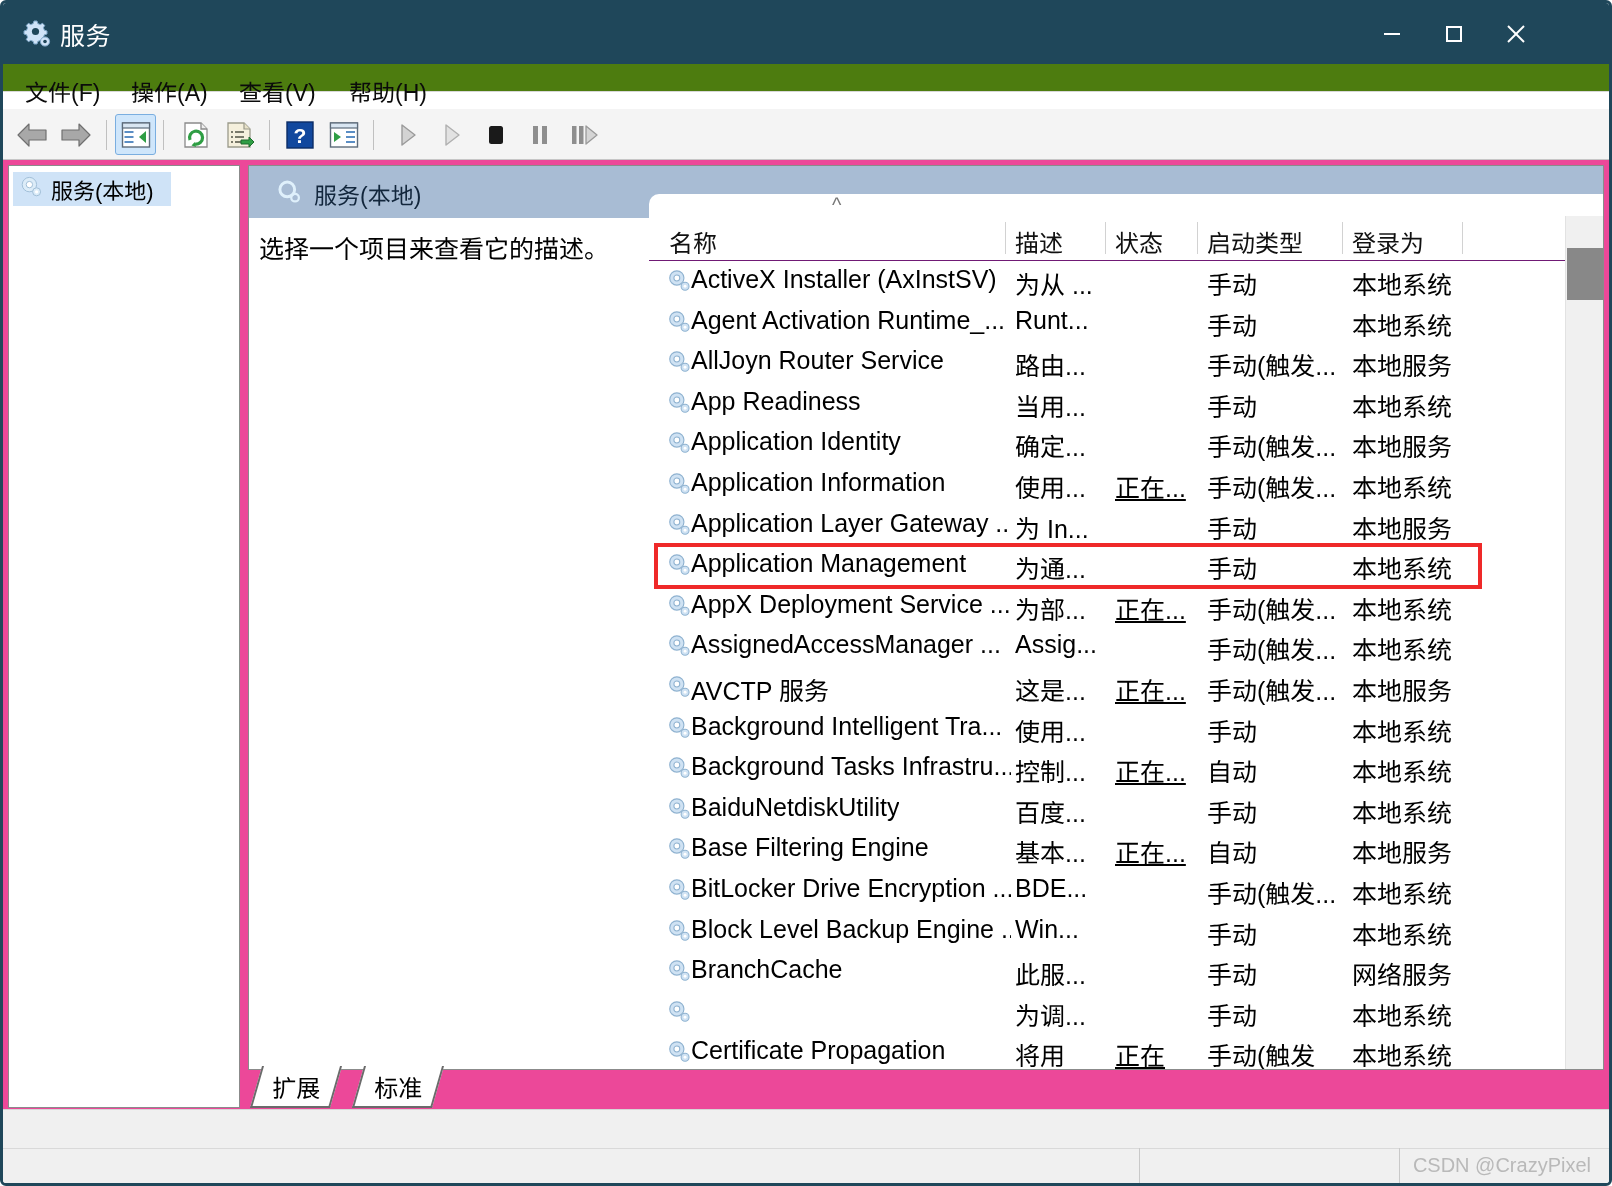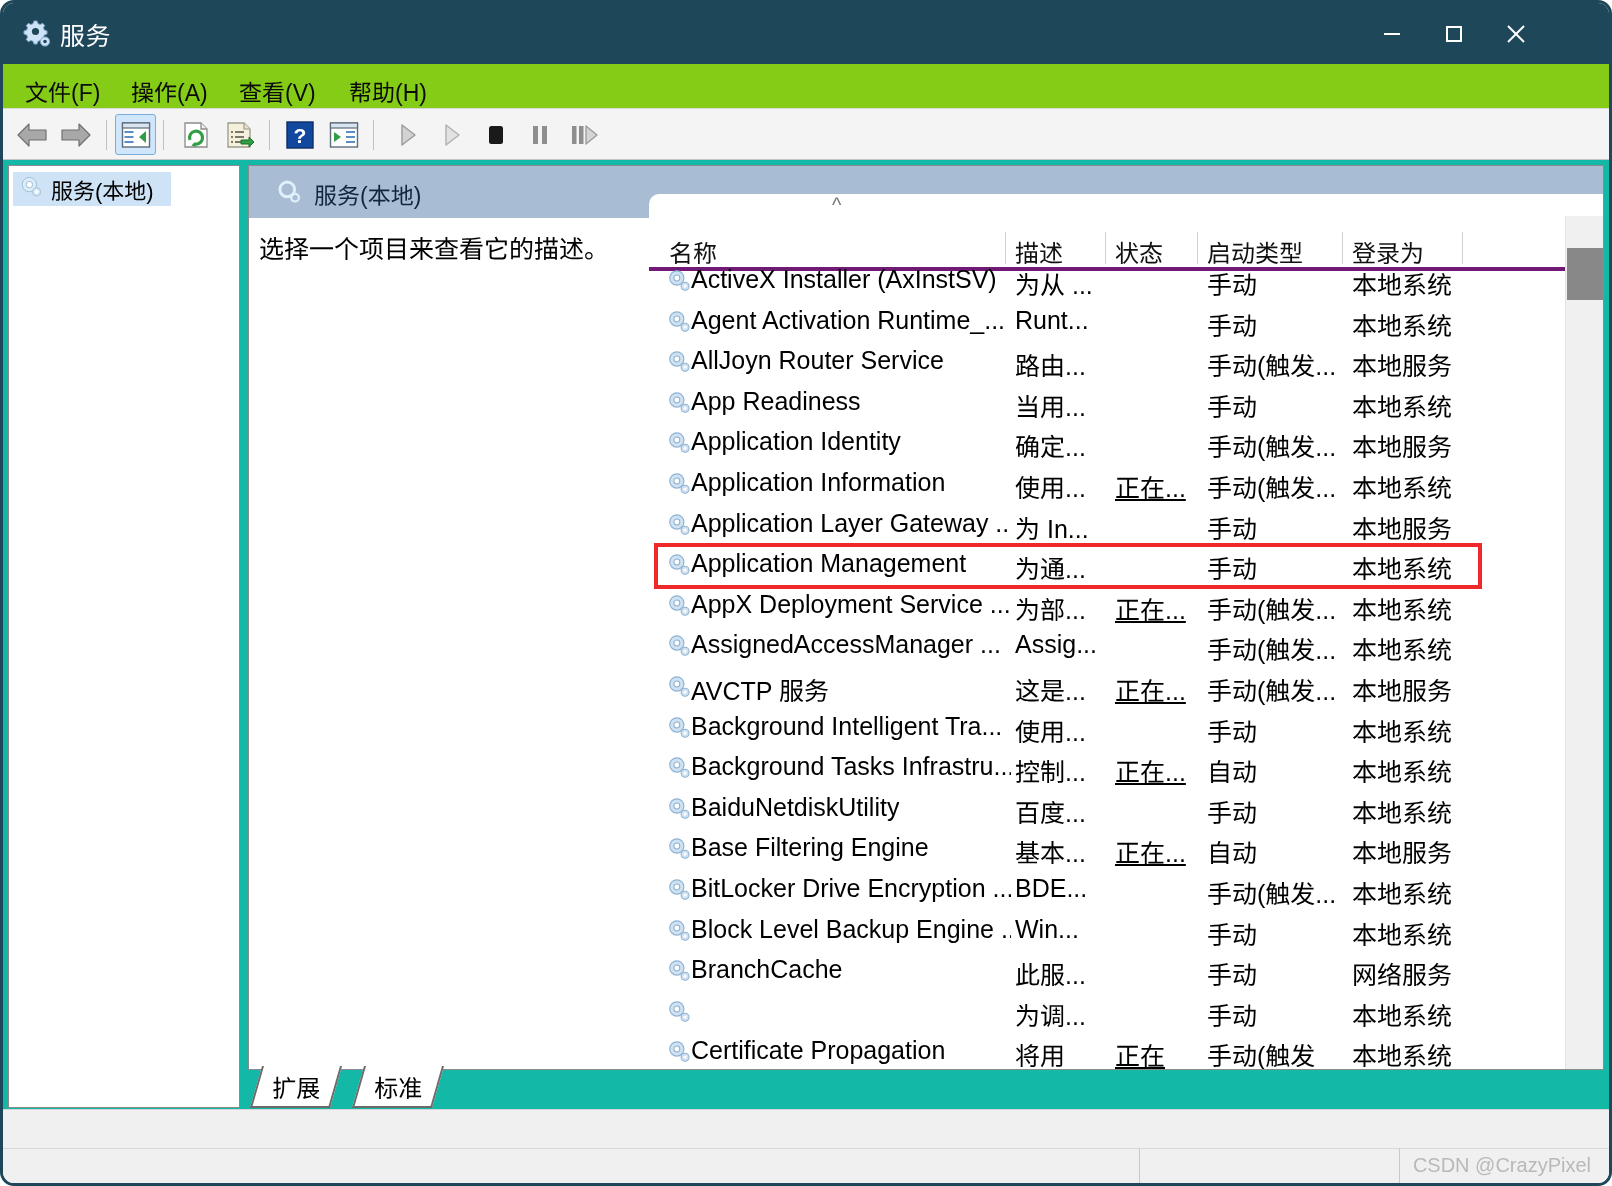--- a/index.html
+++ b/index.html
@@ -9,21 +9,21 @@
     font-family: "Liberation Sans", "DejaVu Sans", sans-serif;
     overflow: hidden;
   }
 
   
   #window {
     position: absolute; left: 0; top: 0;
     width: 1612px; height: 1186px;
     background: #ffffff;
     border: 3px solid #1f475a;
-    border-radius: 14px;
+    border-radius: 6px;
     overflow: hidden;
   }
 
   
   #titlebar {
     position: absolute; left: 0; top: 0; right: 0; height: 61px;
     background: #1f475a;
   }
   #title-icon {
     position: absolute; left: 19px; top: 16px; width: 30px; height: 30px;
@@ -36,22 +36,22 @@
     position: absolute; top: 0; height: 61px; width: 62px;
     display: flex; align-items: center; justify-content: center;
   }
   #btn-min { right: 186px; }
   #btn-max { right: 124px; }
   #btn-close { right: 62px; }
   .wbtn svg { display: block; }
 
   
   #menubar {
-    position: absolute; left: 0; top: 61px; right: 0; height: 45px;
-    background: #84cc16;
+    position: absolute; left: 0; top: 61px; right: 0; height: 28px;
+    background: #4d7c0f;
     border-bottom: 1px solid #d8d8d8;
   }
   .menu-item {
     position: absolute; top: 8px;
     font-size: 23px; color: #0b0b0b;
     padding: 2px 4px;
   }
 
   
   #toolbar {
@@ -69,21 +69,21 @@
     border-radius: 3px;
   }
   .tb-sep {
     position: absolute; top: 11px; width: 1px; height: 30px;
     background: #c0c0c0;
   }
 
   
   #content {
     position: absolute; left: 0; top: 157px; right: 0; bottom: 70px;
-    background: #14b8a6;
+    background: #ec4899;
   }
 
   
   #tree-pane {
     position: absolute; left: 5px; top: 5px;
     width: 232px; bottom: 5px;
     background: #ffffff;
     border: 1px solid #8b8b8b;
   }
   #tree-node {
@@ -119,23 +119,23 @@
   }
 
   
   #listview {
     position: absolute; left: 400px; top: 28px; right: 0; bottom: 0;
     background: #ffffff;
     border-top-left-radius: 10px;
     overflow: hidden;
   }
   #col-header {
-    position: absolute; left: 0; top: 32px; right: 38px; height: 45px;
+    position: absolute; left: 0; top: 22px; right: 38px; height: 45px;
     background: #ffffff;
-    border-bottom: 4px solid #701a75;
+    border-bottom: 1px solid #701a75;
   }
   .colh {
     position: absolute; top: 8px;
     font-size: 24px; color: #111;
   }
   .colsep {
     position: absolute; top: 6px; width: 1px; height: 32px;
     background: #d2d2d2;
   }
   #sort-arrow {

